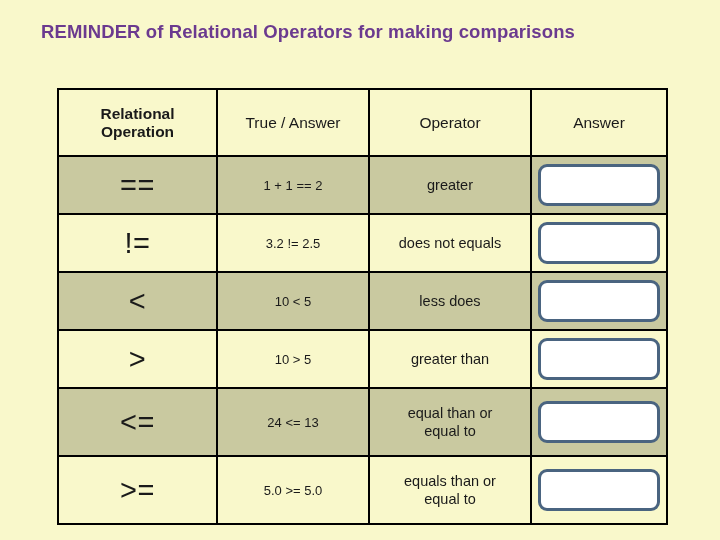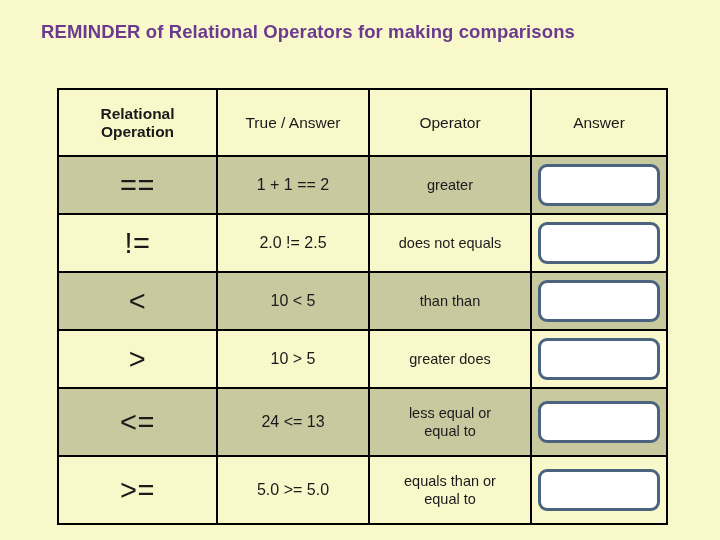--- a/index.html
+++ b/index.html
@@ -77,21 +77,21 @@
   tr.shade td { background: #c9c9a0; }
   tr.light td { background: #f9f8cb; }
 
   td.op-cell {
     font-size: 29px;
     font-weight: bold;
     letter-spacing: 0.5px;
     font-family: "Liberation Sans", sans-serif;
   }
   td.tf-cell {
-    font-size: 16px;
+    font-size: 13px;
   }
   td.oper-cell {
     font-size: 14.5px;
     line-height: 1.25;
     padding: 0 3px;
   }
   td.ans-cell {
     padding: 0;
   }
   .answer-box {
@@ -137,56 +137,56 @@
           <td class="oper-cell">
             <div>greater</div>
           </td>
           <td class="ans-cell">
             <div class="answer-box"></div>
           </td>
         </tr>
 
         <tr class="body-row light">
           <td class="op-cell">!=</td>
-          <td class="tf-cell">2.0 != 2.5</td>
+          <td class="tf-cell">3.2 != 2.5</td>
           <td class="oper-cell">
             <div>does not equals</div>
           </td>
           <td class="ans-cell">
             <div class="answer-box"></div>
           </td>
         </tr>
 
         <tr class="body-row shade">
           <td class="op-cell">&lt;</td>
           <td class="tf-cell">10 &lt; 5</td>
           <td class="oper-cell">
-            <div>than than</div>
+            <div>less does</div>
           </td>
           <td class="ans-cell">
             <div class="answer-box"></div>
           </td>
         </tr>
 
         <tr class="body-row light">
           <td class="op-cell">&gt;</td>
           <td class="tf-cell">10 &gt; 5</td>
           <td class="oper-cell">
-            <div>greater does</div>
+            <div>greater than</div>
           </td>
           <td class="ans-cell">
             <div class="answer-box"></div>
           </td>
         </tr>
 
         <tr class="body-row shade tall">
           <td class="op-cell">&lt;=</td>
           <td class="tf-cell">24 &lt;= 13</td>
           <td class="oper-cell">
-            <div>less equal or</div>
+            <div>equal than or</div>
             <div>equal to</div>
           </td>
           <td class="ans-cell">
             <div class="answer-box"></div>
           </td>
         </tr>
 
         <tr class="body-row light tall">
           <td class="op-cell">&gt;=</td>
           <td class="tf-cell">5.0 &gt;= 5.0</td>

